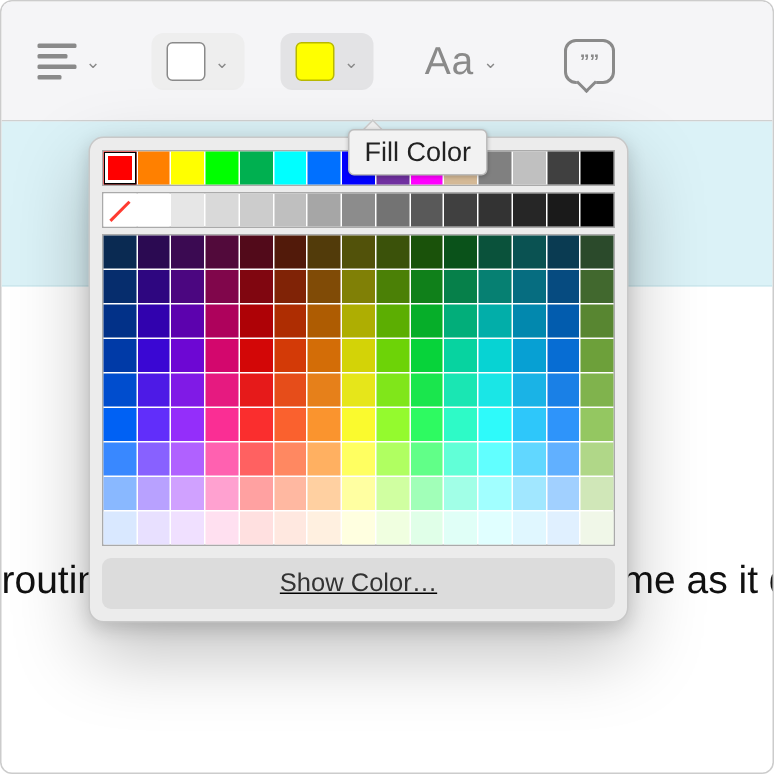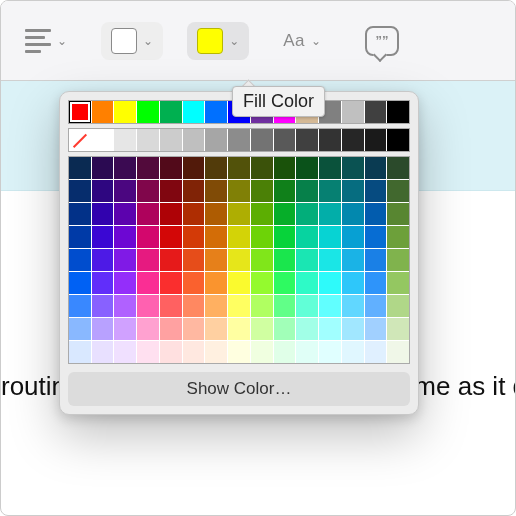--- a/index.html
+++ b/index.html
@@ -35,21 +35,21 @@
     .tool-btn.group {
       background: #eeeeee;
     }
     .tool-btn.active {
       background: #e3e3e5;
     }
     .chev {
       font-size: 12px;
       color: #8a8a8a;
     }
-    .aa { font-size: 17px; color: #8a8a8a; letter-spacing: 0.5px; text-align: right; }
+    .aa { font-size: 26px; color: #8a8a8a; letter-spacing: 0.5px; text-align: right; }
 
     .swatch-btn {
       width: 26px; height: 26px;
       border: 1.5px solid #8a8a8a;
       border-radius: 4px;
       display: inline-block;
     }
     .swatch-btn.outline { background: #fff; }
     .swatch-btn.fill { background: #ffff00; border-color: #b8b800; }
 
@@ -109,20 +109,21 @@
     .popover {
       position: absolute;
       top: 90px;
       left: 58px;
       width: 360px;
       background: #ececec;
       border: 1px solid #c8c8c8;
       border-radius: 10px;
       box-shadow: 0 20px 50px rgba(0,0,0,0.25), 0 4px 12px rgba(0,0,0,0.15);
       padding: 8px;
+      text-decoration: underline;
     }
     .popover:before {
       content:"";
       position:absolute;
       top:-9px; left: 180px;
       width:16px; height:16px;
       background:#ececec;
       border-left:1px solid #c8c8c8;
       border-top:1px solid #c8c8c8;
       transform: rotate(45deg);

